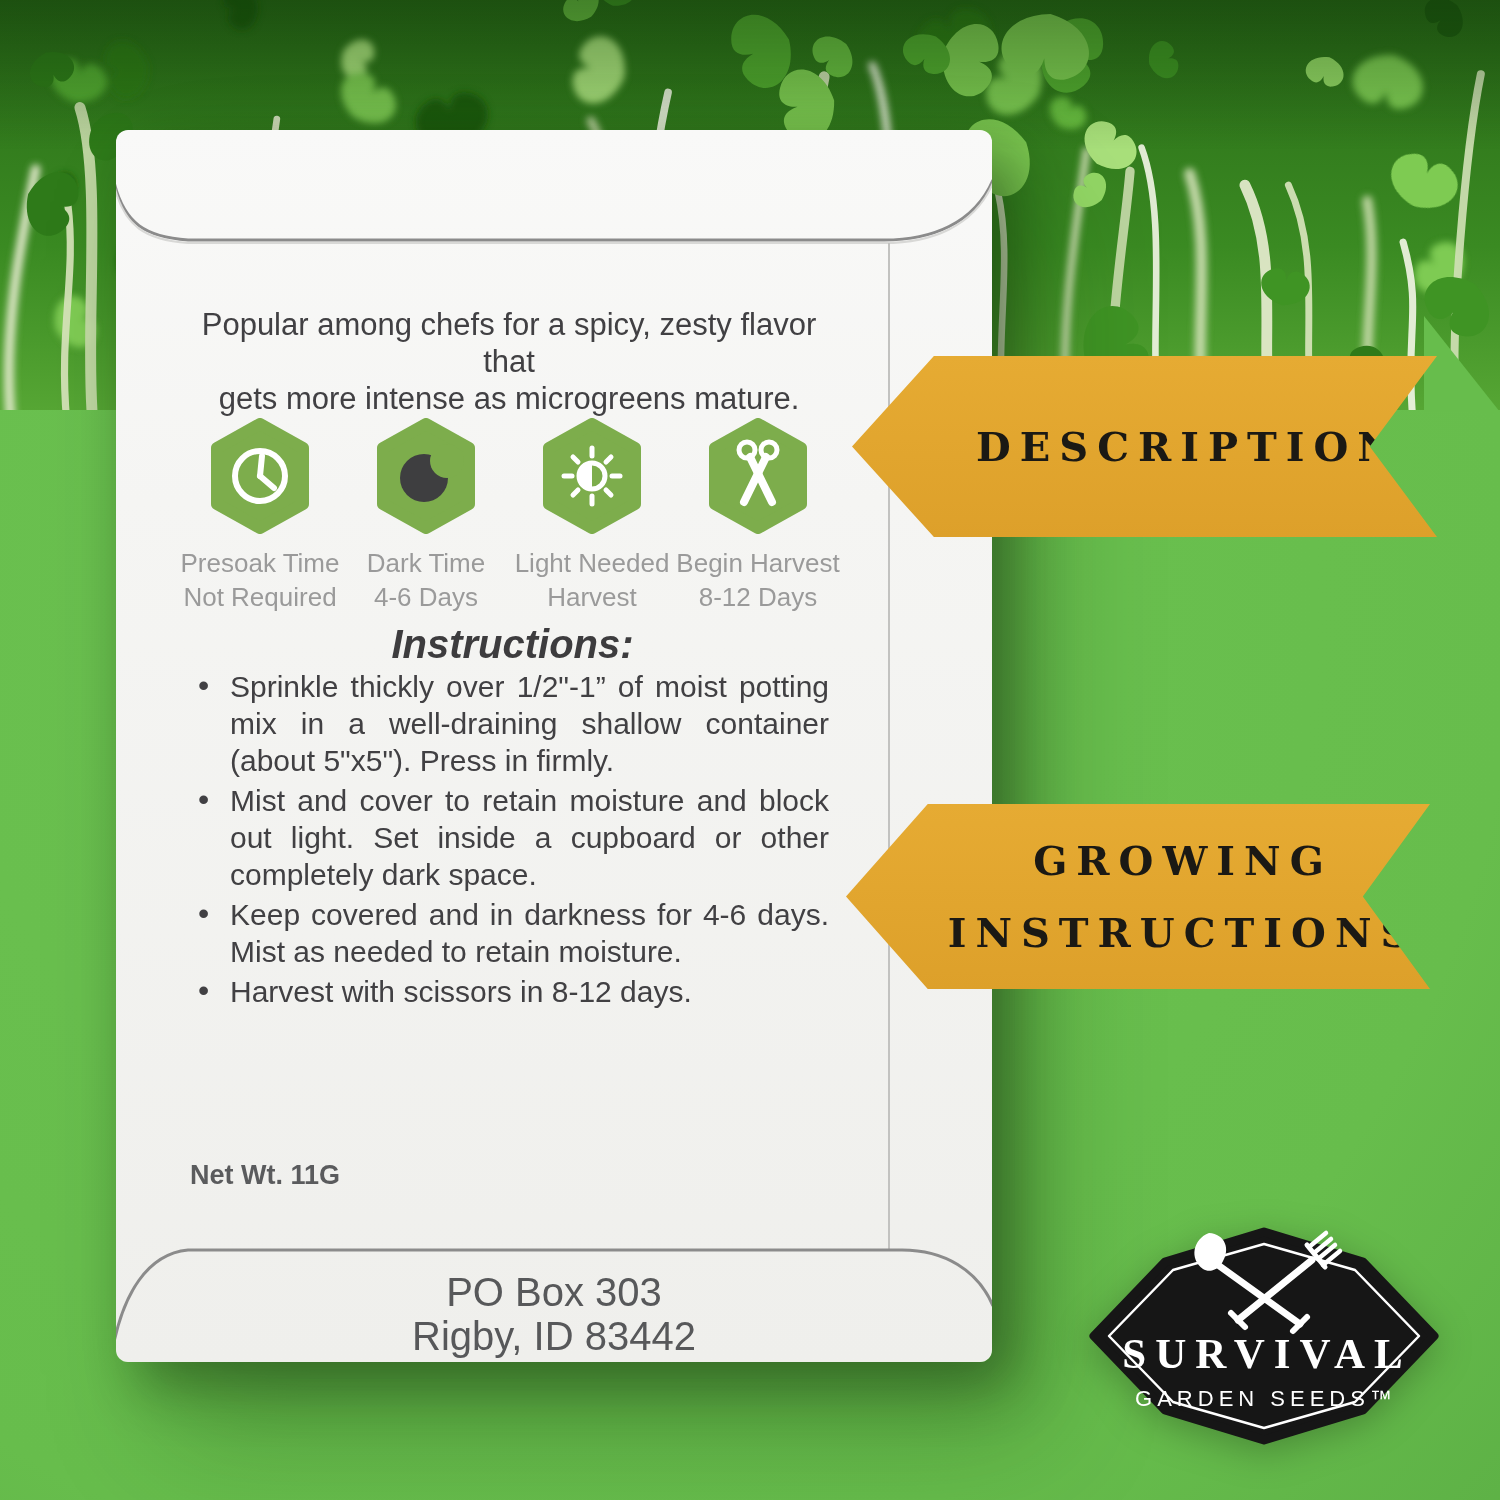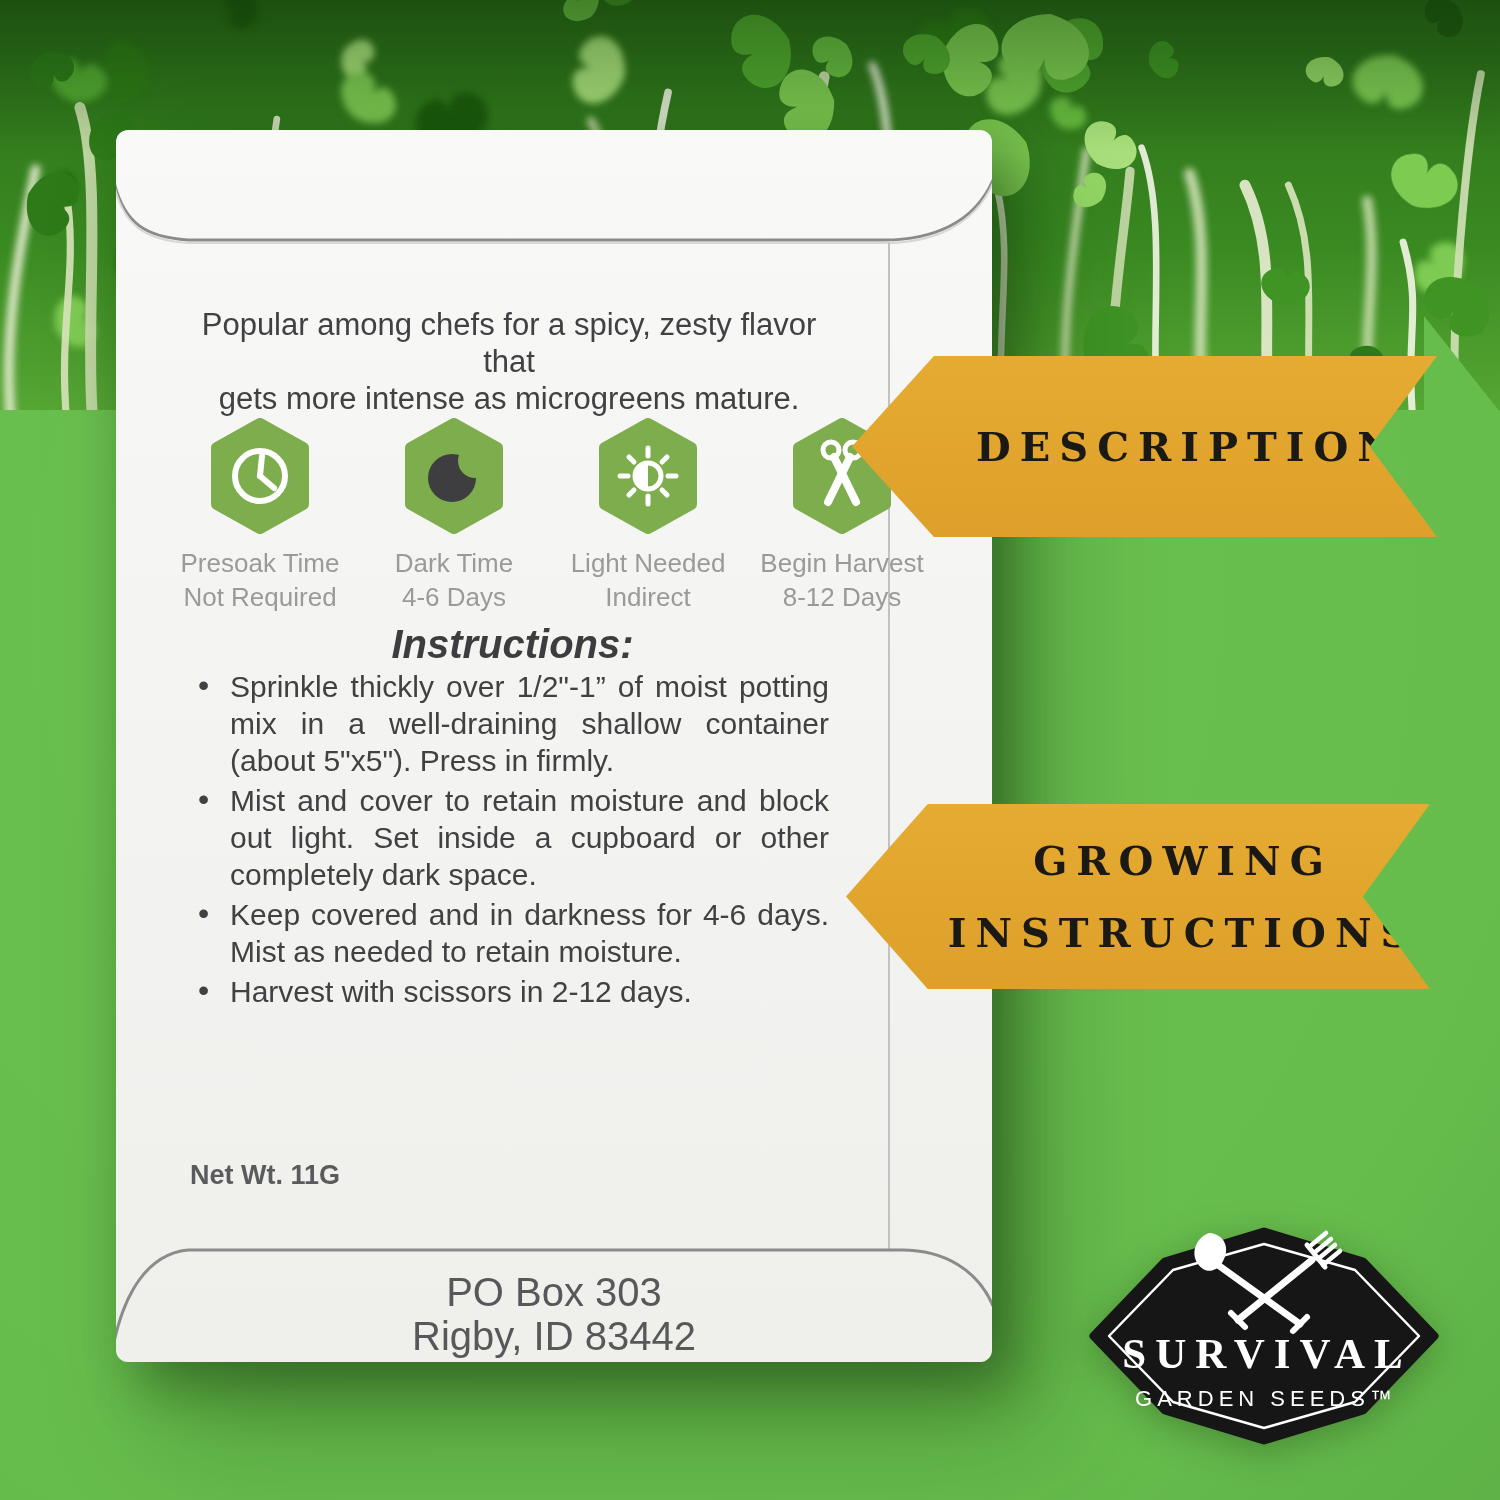--- a/index.html
+++ b/index.html
@@ -12,21 +12,21 @@
   .wedge{position:absolute;left:1424px;top:316px;width:76px;height:96px;
          background:#67bd4c;clip-path:polygon(0 0,100% 100%,0 100%);}
   
   .packet{position:absolute;left:116px;top:130px;width:876px;height:1232px;
           border-radius:12px;
           background:linear-gradient(180deg,#f9f9f8 0%,#f5f5f3 30%,#efefec 100%);
           box-shadow:22px 24px 55px rgba(18,48,10,.45), 50px 70px 120px rgba(18,52,12,.28);}
   .packet-lines{position:absolute;left:0;top:0;}
   .desc{position:absolute;top:176px;left:68px;width:650px;text-align:center;
         font-size:31px;line-height:37px;color:#414043;}
-  .icons{position:absolute;top:288px;left:92px;display:flex;gap:90px;}
+  .icons{position:absolute;top:288px;left:92px;display:flex;gap:62px;}
   .icon-item{position:relative;width:104px;}
   .icon-label{position:absolute;top:128px;left:50%;transform:translateX(-50%);
               text-align:center;font-size:26px;line-height:34px;color:#9a9a9a;}
   .icon-label div{white-space:nowrap;}
   .instr-head{position:absolute;top:492px;left:80px;width:633px;text-align:center;
               font-weight:bold;font-style:italic;font-size:40px;color:#3d3c3e;}
   .instr-list{position:absolute;top:538px;left:80px;width:633px;margin:0;padding:0;list-style:none;}
   .instr-list li{position:relative;padding-left:34px;margin:0 0 3px 0;
                  font-size:30px;line-height:37px;text-align:justify;color:#414043;}
   .instr-list li:last-child{text-align:left;}
@@ -216,21 +216,21 @@
             <line x1="33" y1="39" x2="38" y2="44"></line>
               <line x1="66" y1="72" x2="71" y2="77"></line>
             <line x1="33" y1="77" x2="38" y2="72"></line>
               <line x1="66" y1="44" x2="71" y2="39"></line>
           </g>
           <circle cx="52" cy="58" r="13" fill="none" stroke="#fff" stroke-width="5"></circle>
           <path d="M52,45 a13,13 0 0 0 0,26 z" fill="#fff"></path>
         </svg>
         <div class="icon-label">
           <div>Light Needed</div>
-          <div>Indirect</div>
+          <div>Harvest</div>
         </div>
       </div>
       <div class="icon-item">
         <svg width="104" height="116" viewBox="0 0 104 116">
           <polygon points="52,6 95,30 95,86 52,110 9,86 9,30" fill="#7dad4c" stroke="#7dad4c" stroke-width="12" stroke-linejoin="round"></polygon>
           <circle cx="41" cy="32" r="8" fill="none" stroke="#fff" stroke-width="5"></circle>
           <circle cx="63" cy="32" r="8" fill="none" stroke="#fff" stroke-width="5"></circle>
           <line x1="44" y1="39" x2="66" y2="84" stroke="#fff" stroke-width="8" stroke-linecap="round"></line>
           <line x1="60" y1="39" x2="38" y2="84" stroke="#fff" stroke-width="8" stroke-linecap="round"></line>
         </svg>
@@ -239,21 +239,21 @@
           <div>8-12 Days</div>
         </div>
       </div>
     </div>
 
     <div class="instr-head">Instructions:</div>
     <ul class="instr-list">
       <li>Sprinkle thickly over 1/2"-1” of moist potting mix in a well-draining shallow container (about 5"x5"). Press in firmly.</li>
       <li>Mist and cover to retain moisture and block out light. Set inside a cupboard or other completely dark space.</li>
       <li>Keep covered and in darkness for 4-6 days. Mist as needed to retain moisture.</li>
-      <li>Harvest with scissors in 2-12 days.</li>
+      <li>Harvest with scissors in 8-12 days.</li>
     </ul>
 
     <div class="netwt">Net Wt. 11G</div>
 
     <div class="address">
       <div>PO Box 303</div>
       <div>Rigby, ID 83442</div>
     </div>
   </div>
 

